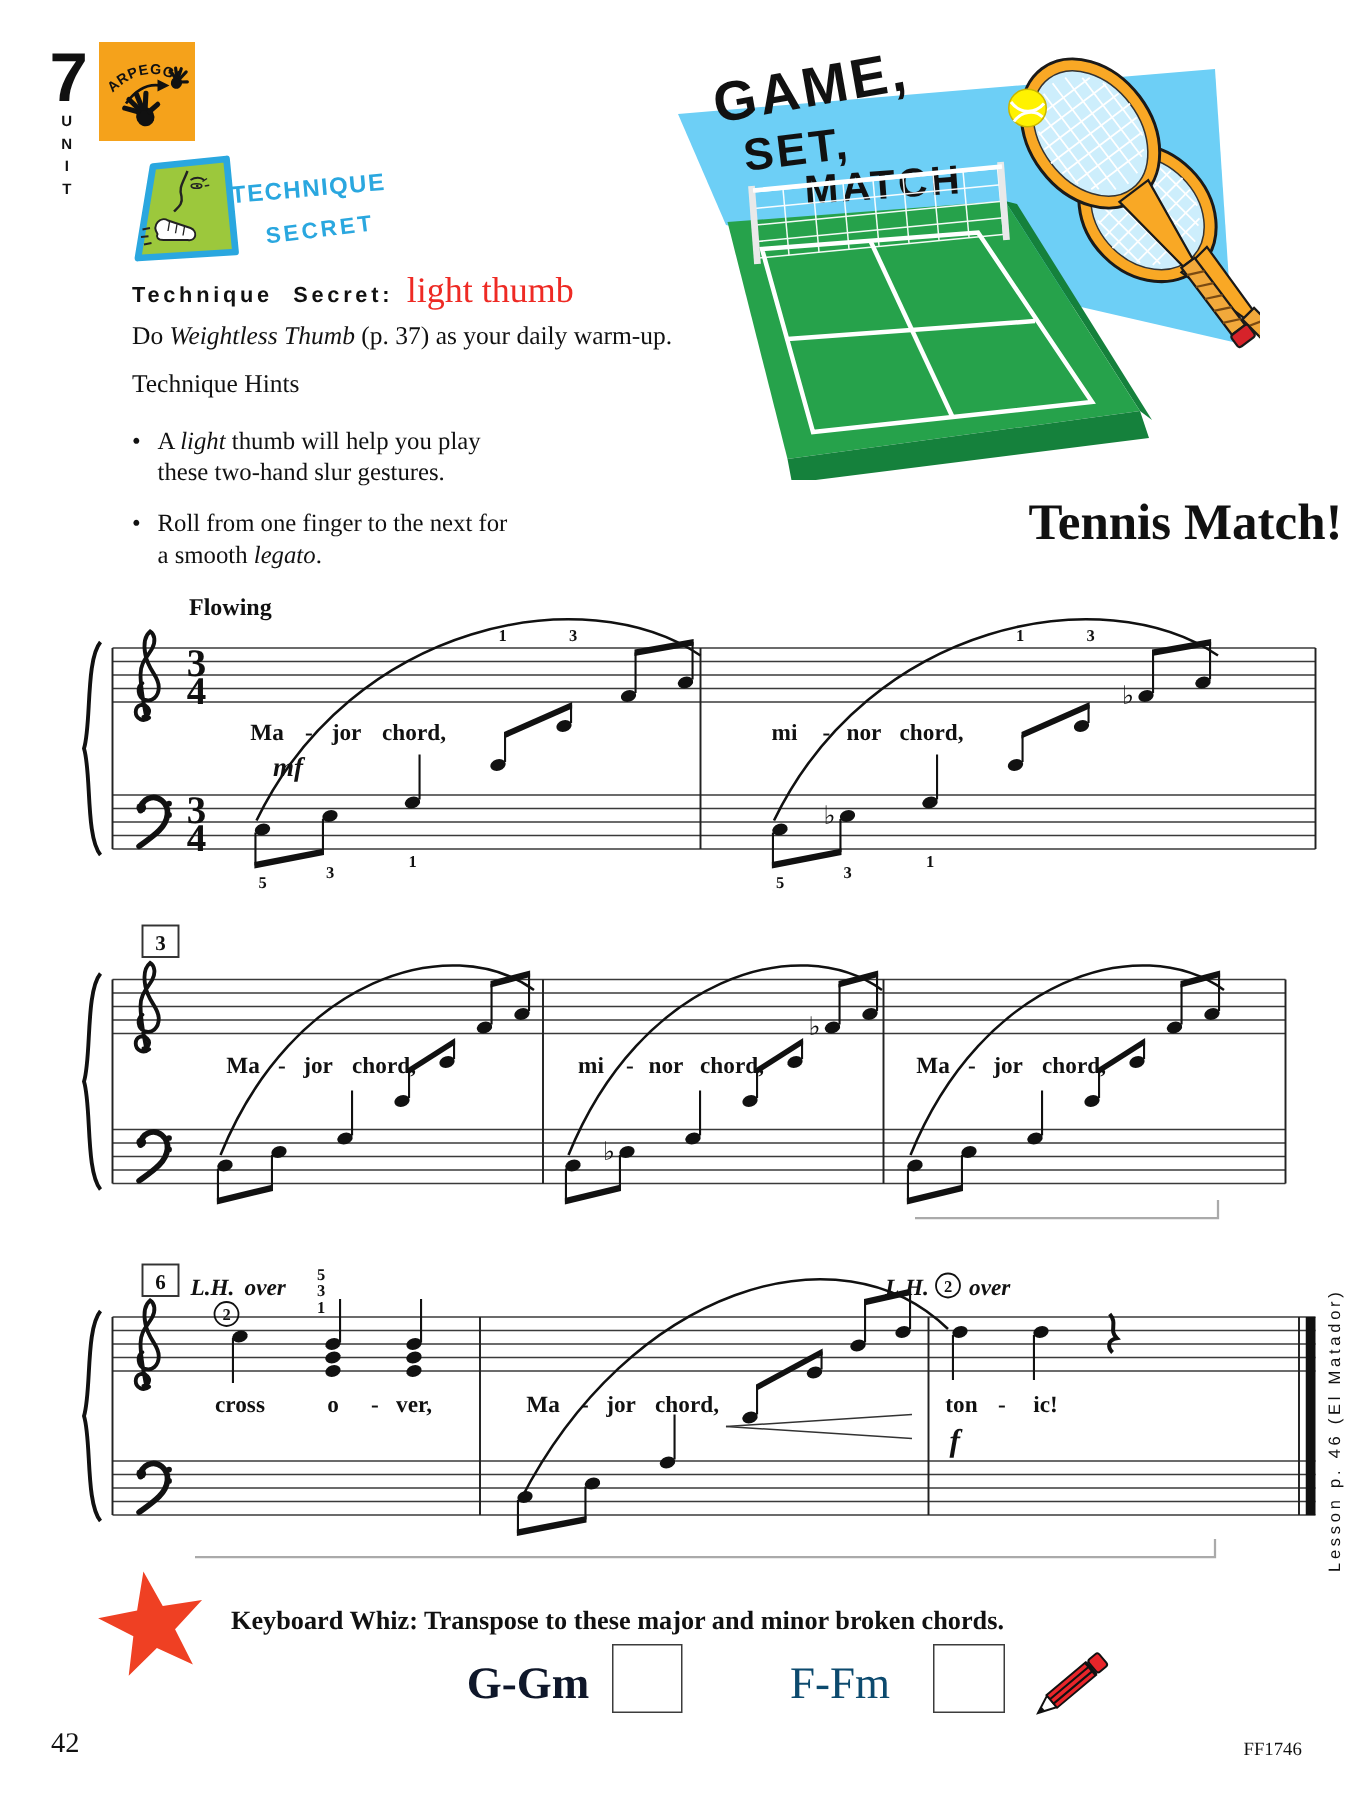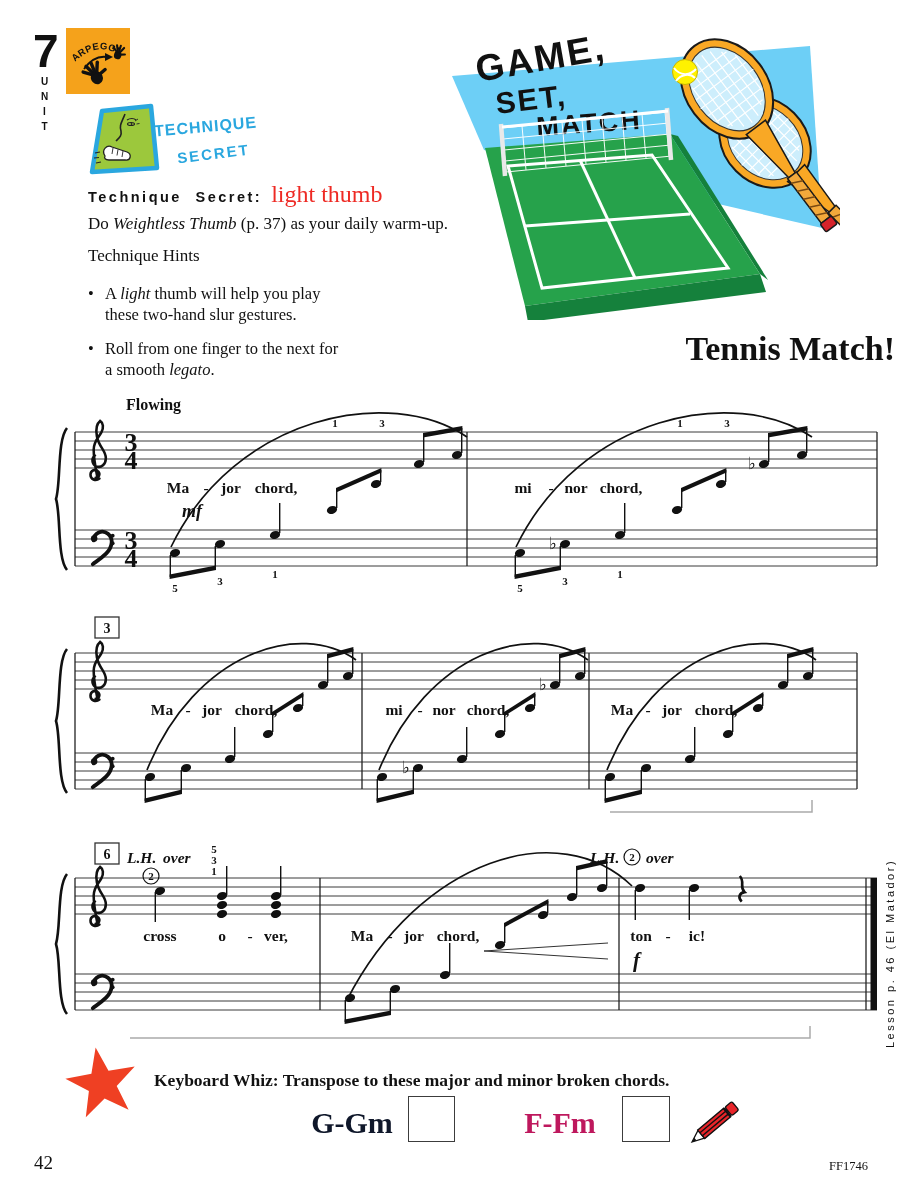--- a/index.html
+++ b/index.html
@@ -21,21 +21,21 @@
   .warmup{left:88px;top:214px;font-size:17px;white-space:nowrap;}
   .hints-title{left:88px;top:246px;font-size:17px;font-weight:normal;}
   .hint{left:88px;font-size:16.5px;line-height:21px;width:300px;}
   .hint .bull{position:absolute;left:0;top:0;}
   .hint .txt{display:block;margin-left:17px;}
   .piece-title{left:545px;top:330px;width:350px;text-align:right;font-weight:bold;font-size:34px;}
   
   .whiz-line{left:154px;top:1070px;font-size:17.5px;white-space:nowrap;font-weight:bold;}
   .whiz-line b{font-size:17.5px;}
   .gm{left:297px;top:1106px;width:110px;text-align:center;color:#0f172a;font-weight:bold;font-size:30px;}
-  .fm{left:505px;top:1106px;width:110px;text-align:center;color:#be185d;font-weight:bold;font-size:30px;}
+  .fm{left:505px;top:1106px;width:110px;text-align:center;color:#0c4a6e;font-weight:normal;font-size:30px;}
   .ansbox{top:1096px;width:45px;height:44px;border:1.6px solid #3c3c3c;background:#fff;}
   .box1{left:408px;} .box2{left:622px;width:46px;}
   .page-num{left:34px;top:1152px;font-size:19px;}
   .page-code{left:829px;top:1159px;font-size:12.5px;}
   .side-note{left:884px;top:1048px;transform:rotate(-90deg);transform-origin:0 0;
              font-family:"Liberation Sans",sans-serif;font-size:11px;letter-spacing:2.5px;white-space:nowrap;}
   
   svg text{font-family:"Liberation Serif",serif;fill:#111;}
   .t-lyr{font-size:15.5px;font-weight:bold;}
   .t-fing{font-size:11px;font-weight:bold;}

